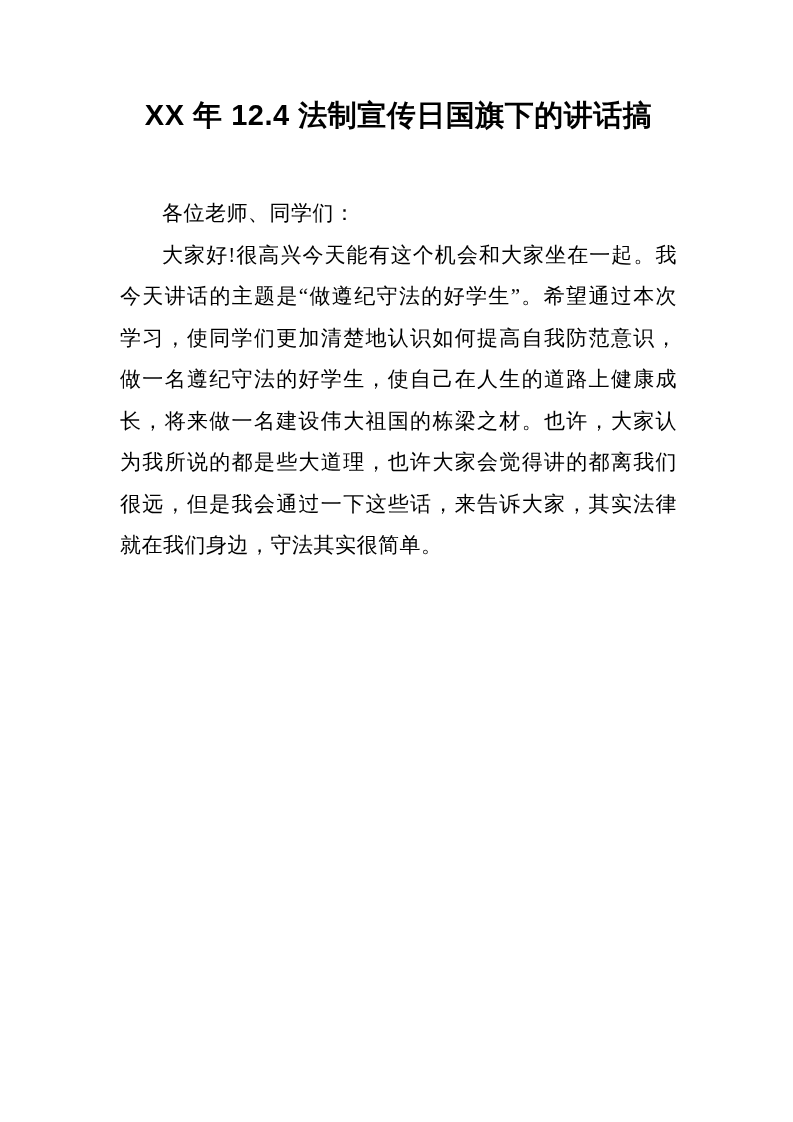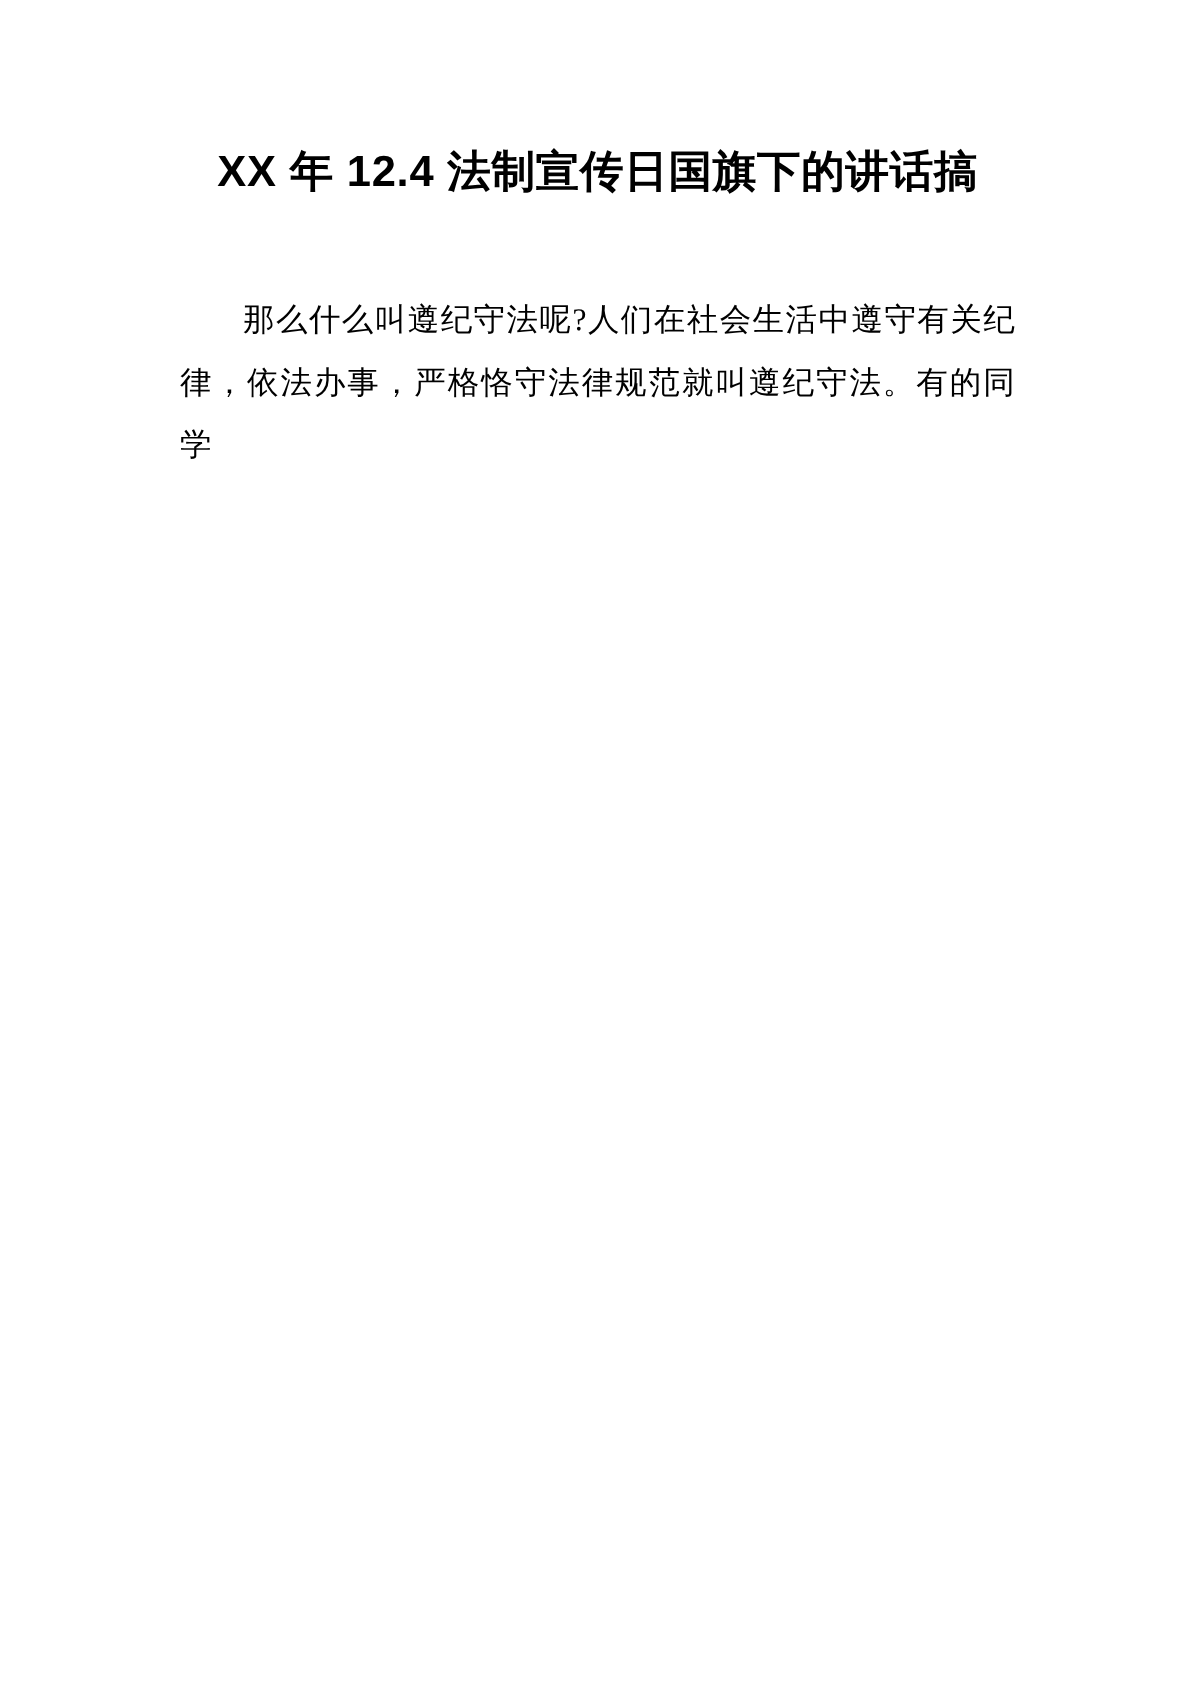--- a/index.html
+++ b/index.html
@@ -47,15 +47,16 @@
     padding: 0;
     text-indent: 2em;
   }
 </style>
 </head>
 <body>
 
 <div class="page">
   <h1 class="doc-title">XX 年 12.4 法制宣传日国旗下的讲话搞</h1>
   <div class="doc-body">
-    <p>那么什么叫遵纪守法呢?人们在社会生活中遵守有关纪律，依法办事，严格恪守法律规范就叫遵纪守法。有的同学</p>
+    <p>各位老师、同学们：</p>
+    <p>大家好!很高兴今天能有这个机会和大家坐在一起。我今天讲话的主题是“做遵纪守法的好学生”。希望通过本次学习，使同学们更加清楚地认识如何提高自我防范意识，做一名遵纪守法的好学生，使自己在人生的道路上健康成长，将来做一名建设伟大祖国的栋梁之材。也许，大家认为我所说的都是些大道理，也许大家会觉得讲的都离我们很远，但是我会通过一下这些话，来告诉大家，其实法律就在我们身边，守法其实很简单。</p>
   </div>
 </div>
 
 </body></html>

